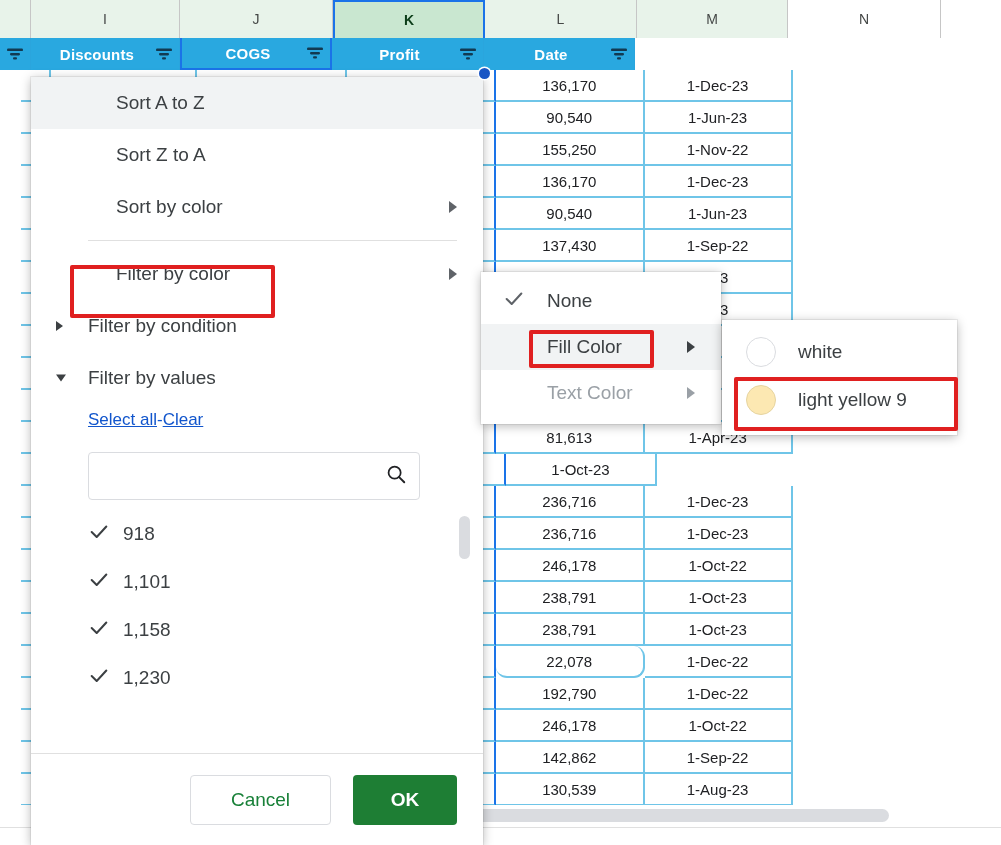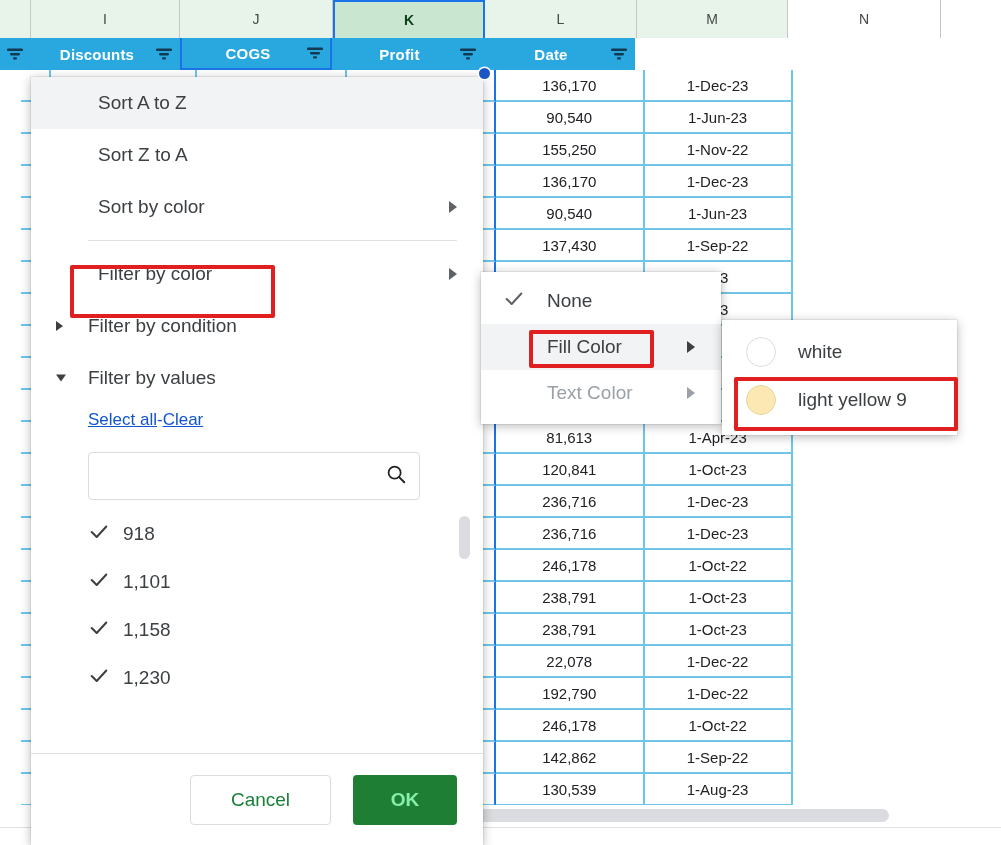--- a/index.html
+++ b/index.html
@@ -99,21 +99,21 @@
   
   .filter-panel {
     position: absolute; left: 31px; top: 77px; width: 452px; height: 768px;
     background: #ffffff;
     box-shadow: 0 2px 10px rgba(0,0,0,.28), 0 0 0 1px rgba(0,0,0,.06);
     z-index: 20;
     display: flex; flex-direction: column;
   }
   .menu-item {
     height: 52px; display: flex; align-items: center;
-    padding: 0 22px 0 67px; font-size: 19px; color: #3c4043;
+    padding: 0 22px 0 85px; font-size: 19px; color: #3c4043;
     position: relative; cursor: default;
   }
   .menu-item.hl { background: #f1f3f4; }
   .menu-item .caret-r {
     position: absolute; right: 26px; top: 50%; transform: translateY(-50%);
     width: 0; height: 0; border-left: 8px solid #5f6368;
     border-top: 6px solid transparent; border-bottom: 6px solid transparent;
   }
   .menu-sep { height: 1px; background: #e0e0e0; margin: 7px 26px 7px 57px; }
 
@@ -183,21 +183,21 @@
   }
   .btn {
     font-size: 19px; font-family: "Liberation Sans", sans-serif;
     border-radius: 4px; cursor: pointer; height: 50px;
   }
   .btn-cancel {
     background: #ffffff; color: #188038; border: 1px solid #dadce0;
     width: 141px;
   }
   .btn-ok {
-    background: #1e7e34; color: #86efac; border: none; width: 104px;
+    background: #1e7e34; color: #ffffff; border: none; width: 104px;
     font-weight: bold;
   }
 
   
   .submenu-color {
     position: absolute; left: 481px; top: 272px; width: 240px; height: 152px;
     background: #ffffff; z-index: 40;
     box-shadow: 0 2px 10px rgba(0,0,0,.28), 0 0 0 1px rgba(0,0,0,.06);
     padding: 6px 0;
   }
@@ -442,21 +442,20 @@
             <div class="gcell" style="width: 152px;">81,613</div>
             <div class="gcell" style="width: 151px;">1-Apr-23</div>
             <div class="gcell nob" style="width: 153px;"></div>
             <div class="gcell nob" style="width: 60px;"></div>
           </div>
           <div class="grid-row">
             <div class="gcell blank" style="width: 31px;"></div>
             <div class="gcell blank" style="width: 149px;"></div>
             <div class="gcell blank" style="width: 153px;"></div>
             <div class="gcell blank selcol" style="width: 152px;"></div>
-            <div class="gcell" style="width: 152px;">120,841</div>
             <div class="gcell" style="width: 151px;">1-Oct-23</div>
             <div class="gcell nob" style="width: 153px;"></div>
             <div class="gcell nob" style="width: 60px;"></div>
           </div>
           <div class="grid-row">
             <div class="gcell blank" style="width: 31px;"></div>
             <div class="gcell blank" style="width: 149px;"></div>
             <div class="gcell blank" style="width: 153px;"></div>
             <div class="gcell blank selcol" style="width: 152px;"></div>
             <div class="gcell" style="width: 152px;">236,716</div>
@@ -502,21 +501,21 @@
             <div class="gcell" style="width: 152px;">238,791</div>
             <div class="gcell" style="width: 151px;">1-Oct-23</div>
             <div class="gcell nob" style="width: 153px;"></div>
             <div class="gcell nob" style="width: 60px;"></div>
           </div>
           <div class="grid-row">
             <div class="gcell blank" style="width: 31px;"></div>
             <div class="gcell blank" style="width: 149px;"></div>
             <div class="gcell blank" style="width: 153px;"></div>
             <div class="gcell blank selcol" style="width: 152px;"></div>
-            <div class="gcell" style="width: 152px;">22,078</div>
+            <div class="gcell" style="width: 152px; border-radius: 11px;">22,078</div>
             <div class="gcell" style="width: 151px;">1-Dec-22</div>
             <div class="gcell nob" style="width: 153px;"></div>
             <div class="gcell nob" style="width: 60px;"></div>
           </div>
           <div class="grid-row">
             <div class="gcell blank" style="width: 31px;"></div>
             <div class="gcell blank" style="width: 149px;"></div>
             <div class="gcell blank" style="width: 153px;"></div>
             <div class="gcell blank selcol" style="width: 152px;"></div>
             <div class="gcell" style="width: 152px;">192,790</div>

